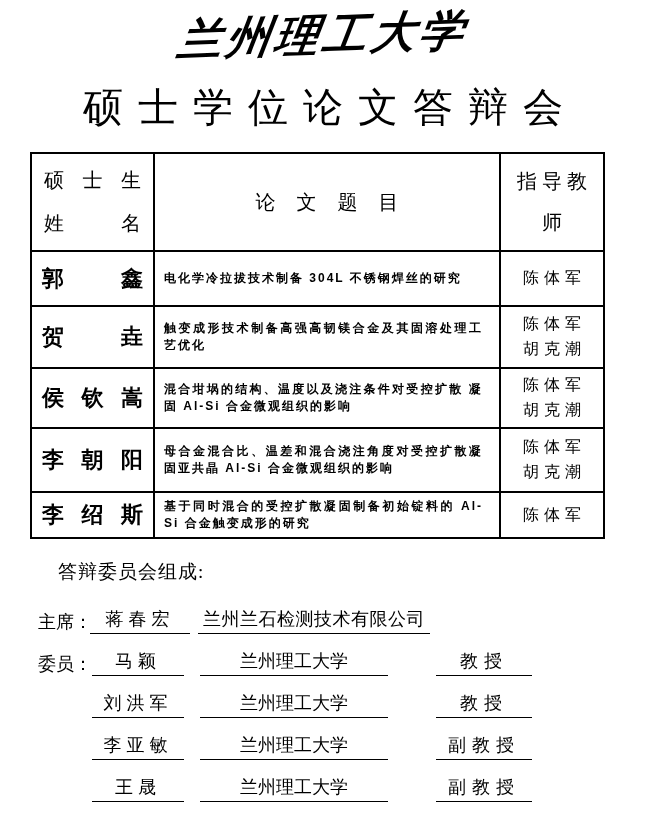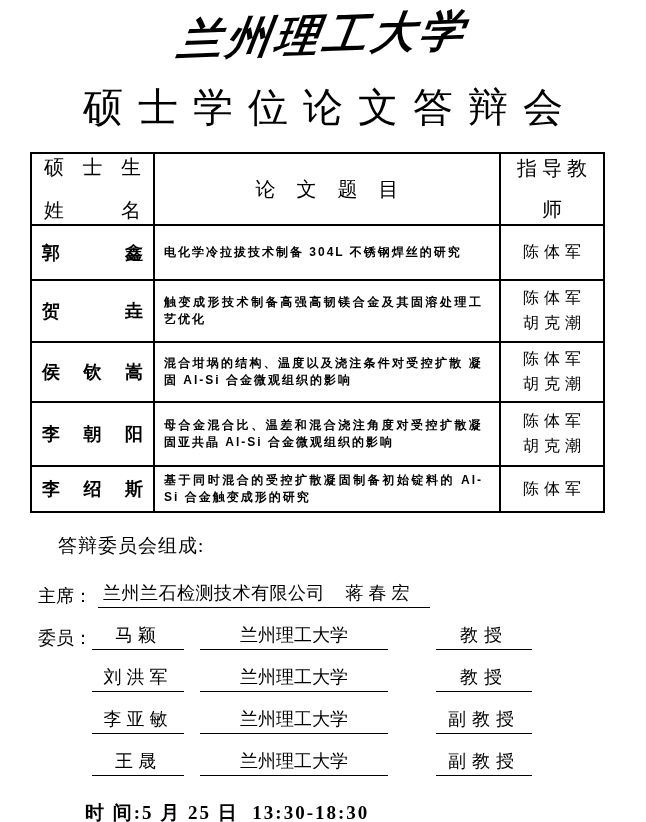--- a/index.html
+++ b/index.html
@@ -41,36 +41,36 @@
     margin: 17px 0 0 30px;
     width: 573px;
     table-layout: fixed;
   }
   table.defense td { border: 2px solid #000; vertical-align: middle; overflow: hidden; }
   .col-name  { width: 123px; }
   .col-title { width: 346px; }
   .col-adv   { width: 104px; }
 
   .th-cell { font-size: 20px; font-family: "Liberation Serif", serif; }
-  .th-student { height: 72px; }
+  .th-student { height: 98px; }
   .th-student .jline { padding: 0 12px; }
   .th-student .jline + .jline { margin-top: 16px; }
   .jline {
     text-align: justify;
     text-align-last: justify;
     -moz-text-align-last: justify;
   }
   .th-thesis { text-align: center; letter-spacing: 8px; text-indent: 8px; }
   .th-adv { text-align: center; }
   .th-adv div + div { margin-top: 14px; }
 
   .name-cell {
     font-family: "Liberation Sans", sans-serif;
     font-weight: bold;
-    font-size: 18px;
+    font-size: 22px;
   }
   .name-cell .jline { padding: 0 10px; }
 
   .title-cell {
     font-family: "Liberation Sans", sans-serif;
     font-weight: bold;
     font-size: 12px;
     letter-spacing: 2px;
     line-height: 1.45;
     text-align: justify;
@@ -207,22 +207,22 @@
           <div>陈体军</div>
         </td>
       </tr>
     </tbody>
   </table>
 
   <div class="committee-heading">答辩委员会组成:</div>
 
   <div class="cmt-row cmt-chair">
     <span class="cmt-label">主席：</span>
+    <span class="ufield f-name-chair">蒋春宏</span>
     <span class="ufield f-org-chair">兰州兰石检测技术有限公司</span>
-    <span class="ufield f-name-chair">蒋春宏</span>
   </div>
 
   <div class="cmt-row cmt-member">
     <span class="cmt-label">委员：</span>
     <span class="ufield f-name">马颖</span>
     <span class="ufield f-org">兰州理工大学</span>
     <span class="ufield f-title">教授</span>
   </div>
 
   <div class="cmt-row cmt-member">

